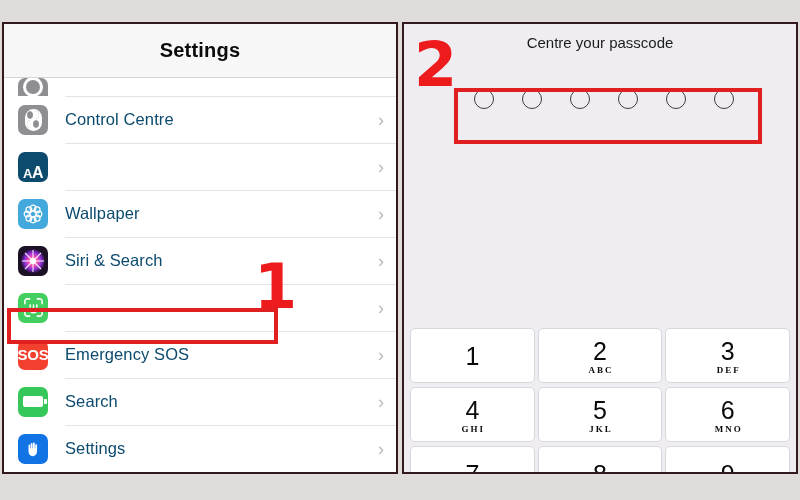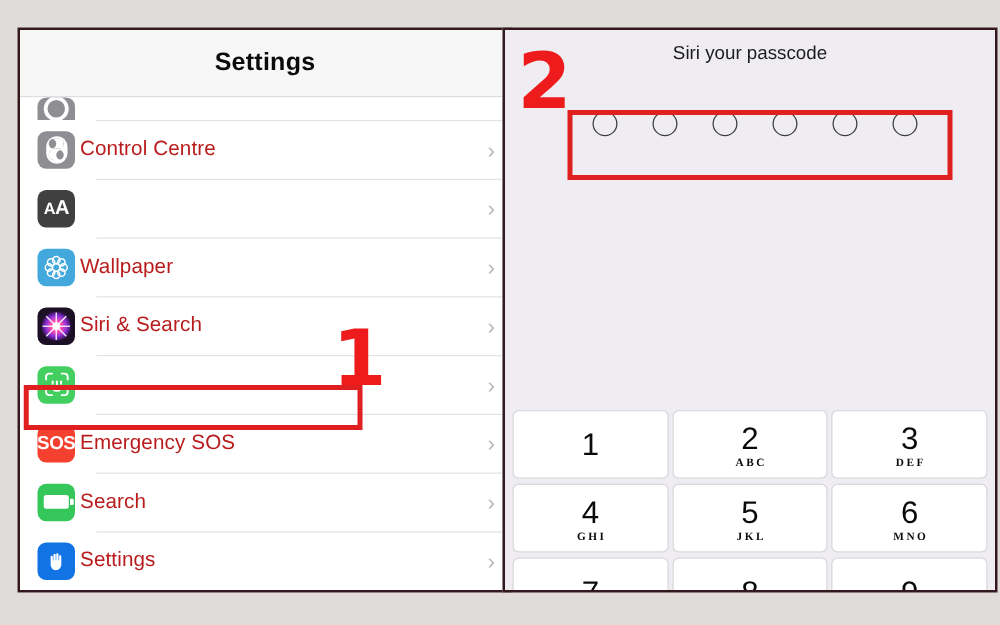--- a/index.html
+++ b/index.html
@@ -16,21 +16,21 @@
   }
 
   
   .panel {
     position: absolute;
     top: 22px;
     height: 452px;
     border: 2px solid #33181e;
     overflow: hidden;
   }
-  #left-panel  { left: 14px;   width: 396px; background: #ffffff; }
+  #left-panel  { left: 2px;   width: 396px; background: #ffffff; }
   #right-panel { left: 402px; width: 396px; background: #efedf1; }
 
   
   .settings-header {
     position: absolute; top: 0; left: 0; right: 0; height: 54px;
     background: #f7f7f7;
     border-bottom: 1px solid #d6d5d8;
     display: flex; align-items: center; justify-content: center;
   }
   .settings-title {
@@ -58,35 +58,35 @@
   .row-icon {
     width: 30px; height: 30px; margin-left: 14px;
     border-radius: 7px;
     display: flex; align-items: center; justify-content: center;
     flex: 0 0 auto;
     position: relative;
     overflow: hidden;
   }
   .row.partial .row-icon { height: 18px; border-radius: 7px 7px 0 0; margin-bottom: 0; }
   .row-label {
-    margin-left: 4px;
-    font-size: 16.5px; color: #b91c1c;
+    margin-left: 17px;
+    font-size: 16.5px; color: #0c4a6e;
     letter-spacing: .1px;
   }
   .chev {
     position: absolute; right: 12px; top: 50%;
     transform: translateY(-50%);
     color: #b9b7bd; font-size: 18px; font-weight: 300;
     line-height: 1;
   }
 
   
   .ic-gear   { background:#8e8e93; }
   .ic-cc     { background:#8e8e93; }
-  .ic-aa     { background:#404040; }
+  .ic-aa     { background:#0c4a6e;align-items:flex-end; }
   .ic-wall   { background:#43a9dd; }
   .ic-siri   { background:#1b1024; }
   .ic-face   { background:#43cf5f; }
   .ic-sos    { background:#f4402f; }
   .ic-batt   { background:#35c75a; }
   .ic-priv   { background:#1273e5; }
 
   .glyph-aa {
     color:#fff; font-size: 13px; font-weight: 600; letter-spacing:-0.5px;
   }
@@ -292,21 +292,21 @@
         </div>
       </div>
 
     <div id="box-faceid" class="anno-box"></div>
 
     <div id="num-1" class="anno-num">1</div>
   </div>
 
   <div id="right-panel" class="panel">
 
-    <div class="pc-title">Siri your passcode</div>
+    <div class="pc-title">Centre your passcode</div>
 
     <div class="dots-row" id="dots-row">
         <div class="dot"></div>
         <div class="dot"></div>
         <div class="dot"></div>
         <div class="dot"></div>
         <div class="dot"></div>
         <div class="dot"></div>
       </div>
 

